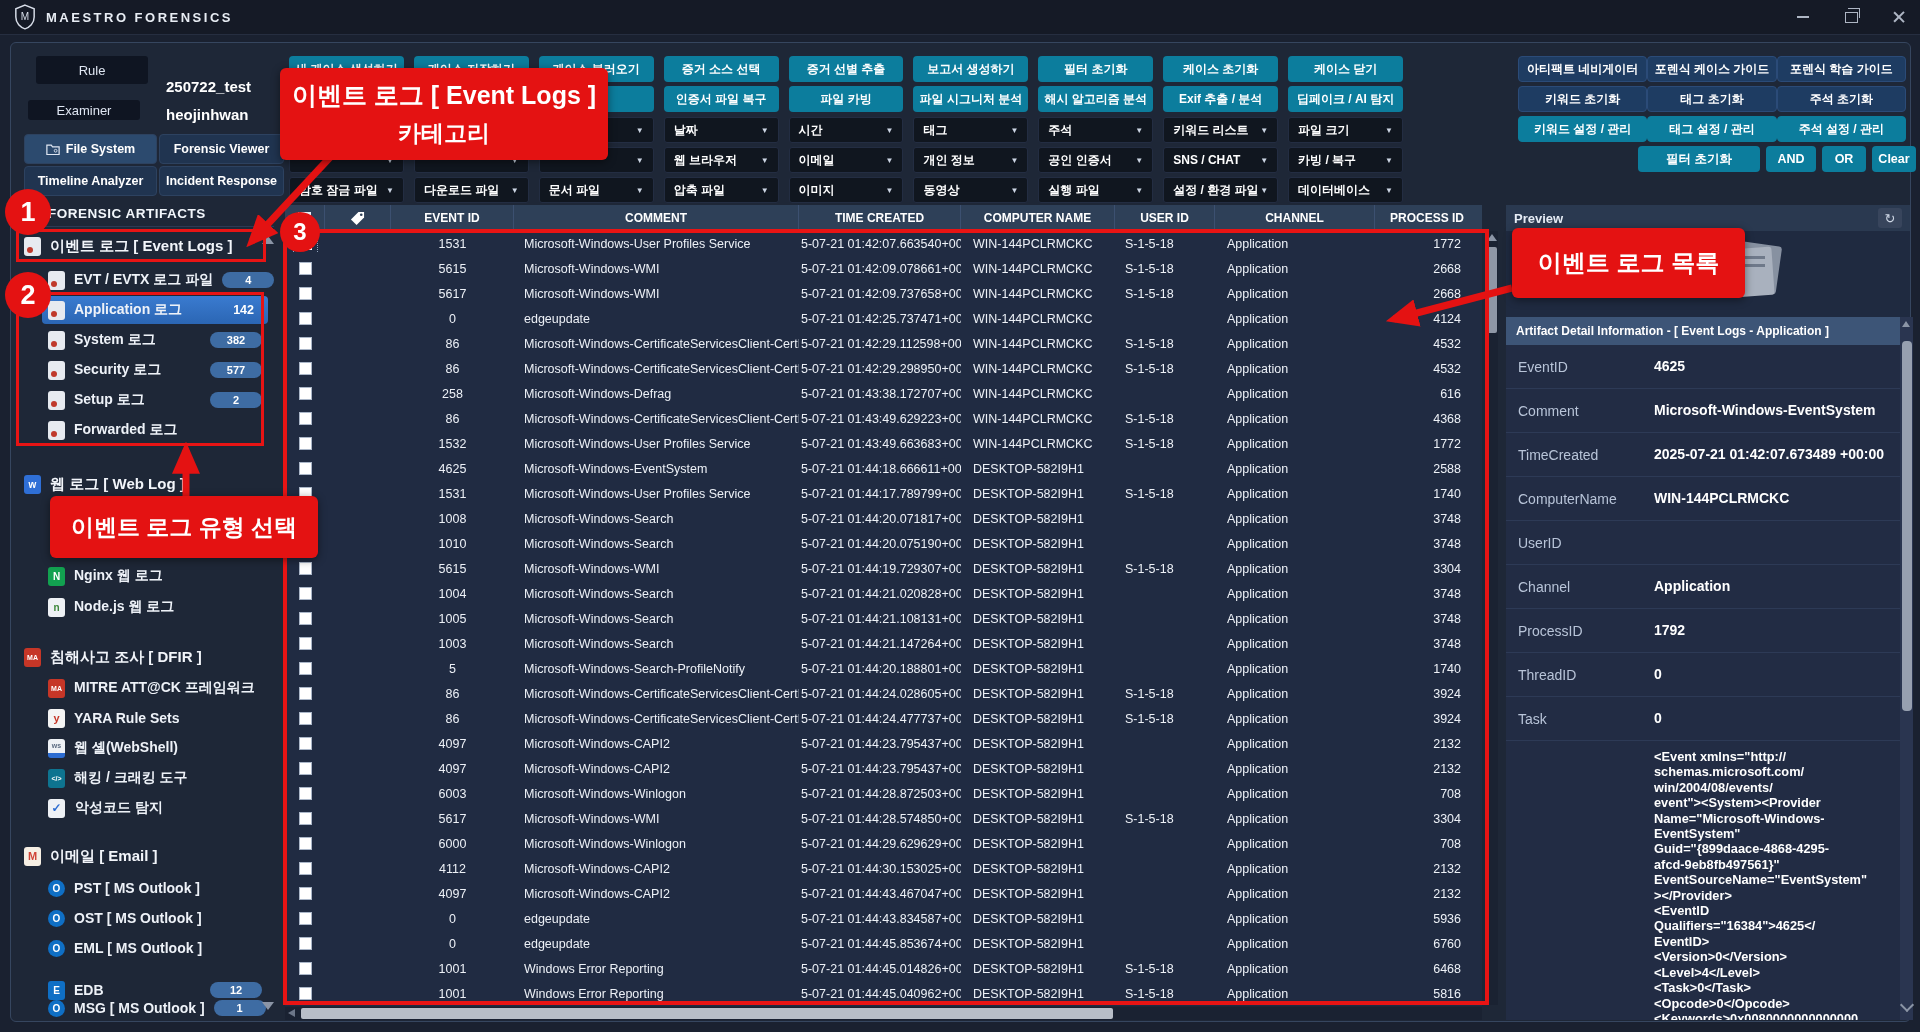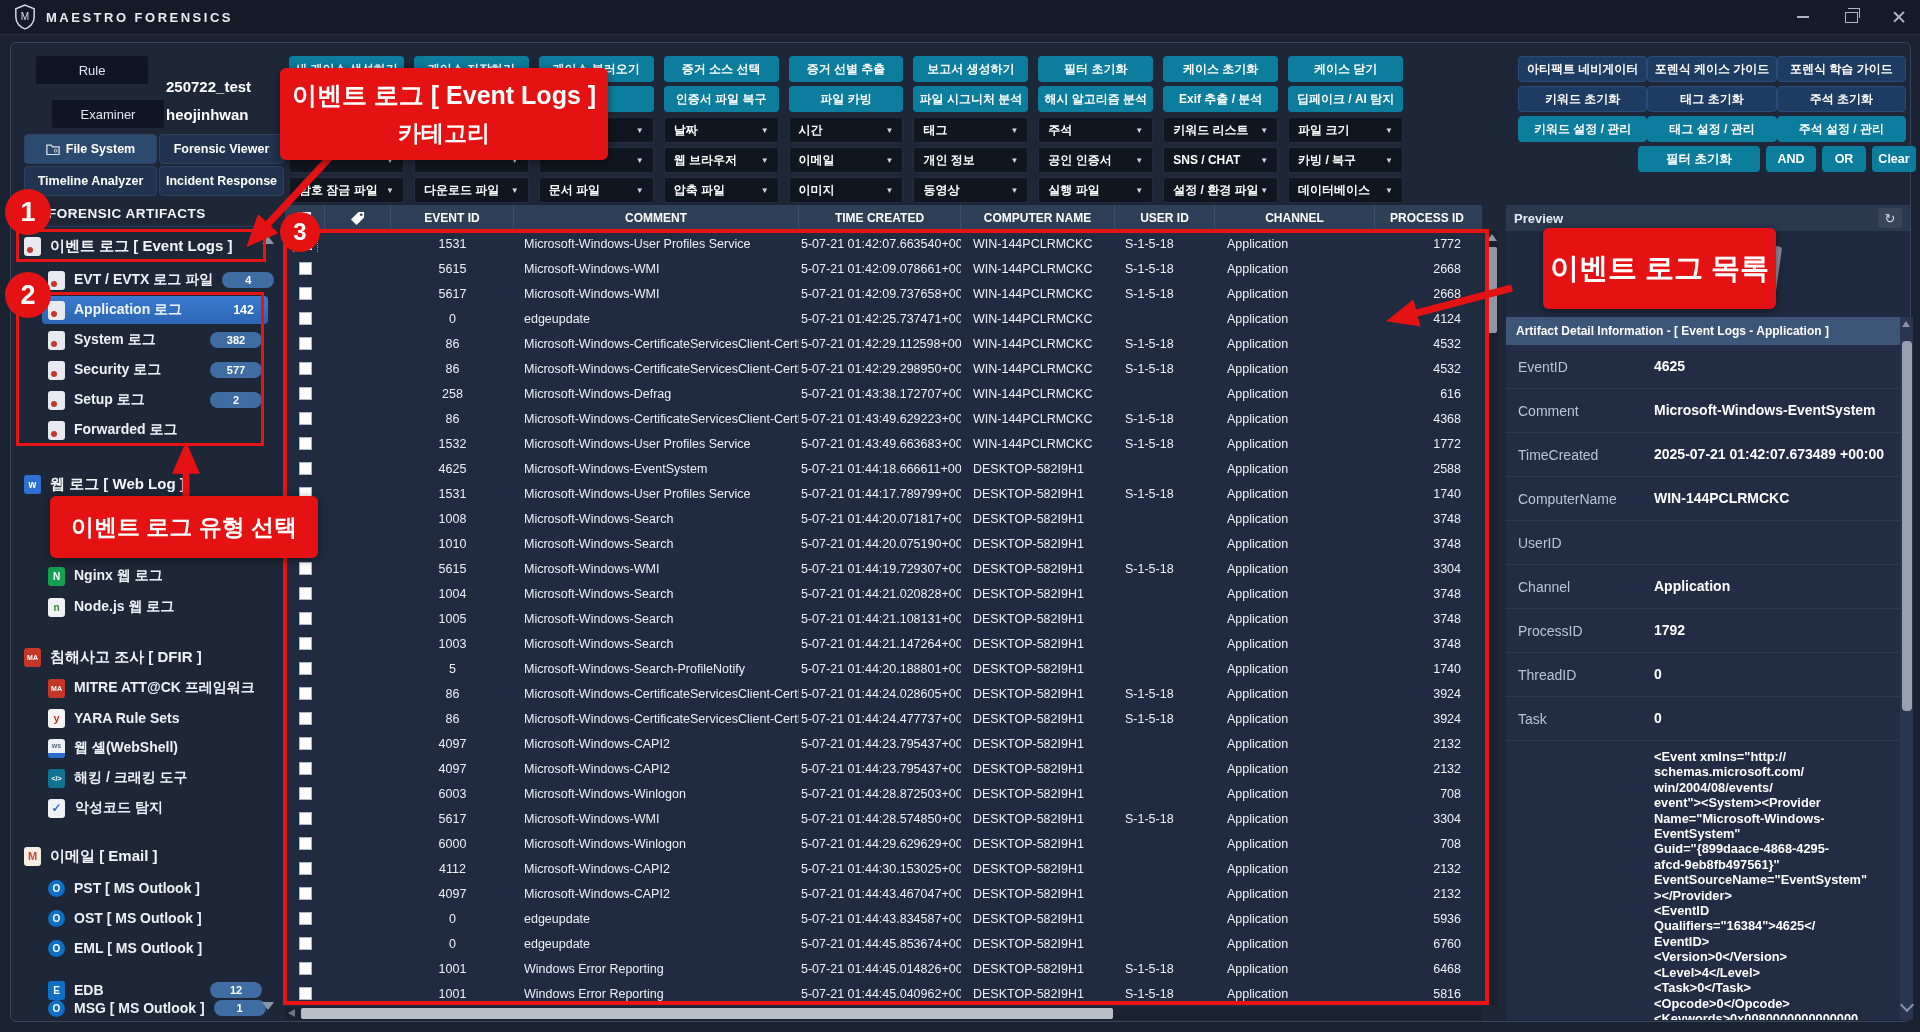--- a/index.html
+++ b/index.html
@@ -157,21 +157,21 @@
       <div class="wc">
           <div class="wc-x"></div>
         </div>
     </div>
   </div>
 
   <div id="frame"></div>
 
   <div class="abs fieldlabel" style="left:36px;top:56px;width:112px;height:28px;">Rule</div>
   <div class="abs fieldvalue" style="left:166px;top:72px;height:28px;">250722_test</div>
-  <div class="abs fieldlabel" style="left:52px;top:100px;width:112px;height:28px;">Examiner</div>
+  <div class="abs fieldlabel" style="left:28px;top:100px;width:112px;height:20px;">Examiner</div>
   <div class="abs fieldvalue" style="left:166px;top:100px;height:28px;">heojinhwan</div>
 
   <div class="abs navbtn active" style="left:24px;top:134px;width:131px;height:28px;">
     <svg width="14" height="12" viewBox="0 0 16 13">
         <path d="M1 2 h5 l1.5 2 H15 v9 H1 Z" fill="none" stroke="#dfe6f2" stroke-width="1.4"></path>
         <circle cx="11" cy="8.5" r="1.6" fill="none" stroke="#dfe6f2"></circle>
       </svg>
     <span>File System</span>
   </div>
   <div class="abs navbtn" style="left:159px;top:134px;width:123px;height:28px;">
@@ -1143,21 +1143,21 @@
       <line x1="1512" y1="288" x2="1394" y2="319" stroke="#e41212" stroke-width="7" marker-end="url(#ah)"></line>
     </svg>
 
     <div class="callout" style="left:280px;top:68px;width:328px;height:92px;">
       <span style="font-size:25px;">이벤트 로그 [ Event Logs ]</span>
       <span style="font-size:23px;margin-top:6px;">카테고리</span>
     </div>
     <div class="callout" style="left:50px;top:496px;width:268px;height:62px;font-size:23px;">
       <span>이벤트 로그 유형 선택</span>
     </div>
-    <div class="callout" style="left:1512px;top:228px;width:233px;height:81px;font-size:29px;margin-left:31px;">
+    <div class="callout" style="left:1512px;top:228px;width:233px;height:70px;font-size:24px;">
       <span>이벤트 로그 목록</span>
     </div>
 
     <div class="stepcircle" style="left:5px;top:189px;width:46px;height:46px;font-size:27px;">1</div>
     <div class="stepcircle" style="left:5px;top:272px;width:46px;height:46px;font-size:27px;">2</div>
     <div class="stepcircle" style="left:280px;top:212px;width:40px;height:40px;font-size:24px;">3</div>
   </div>
 
 </div>
 

